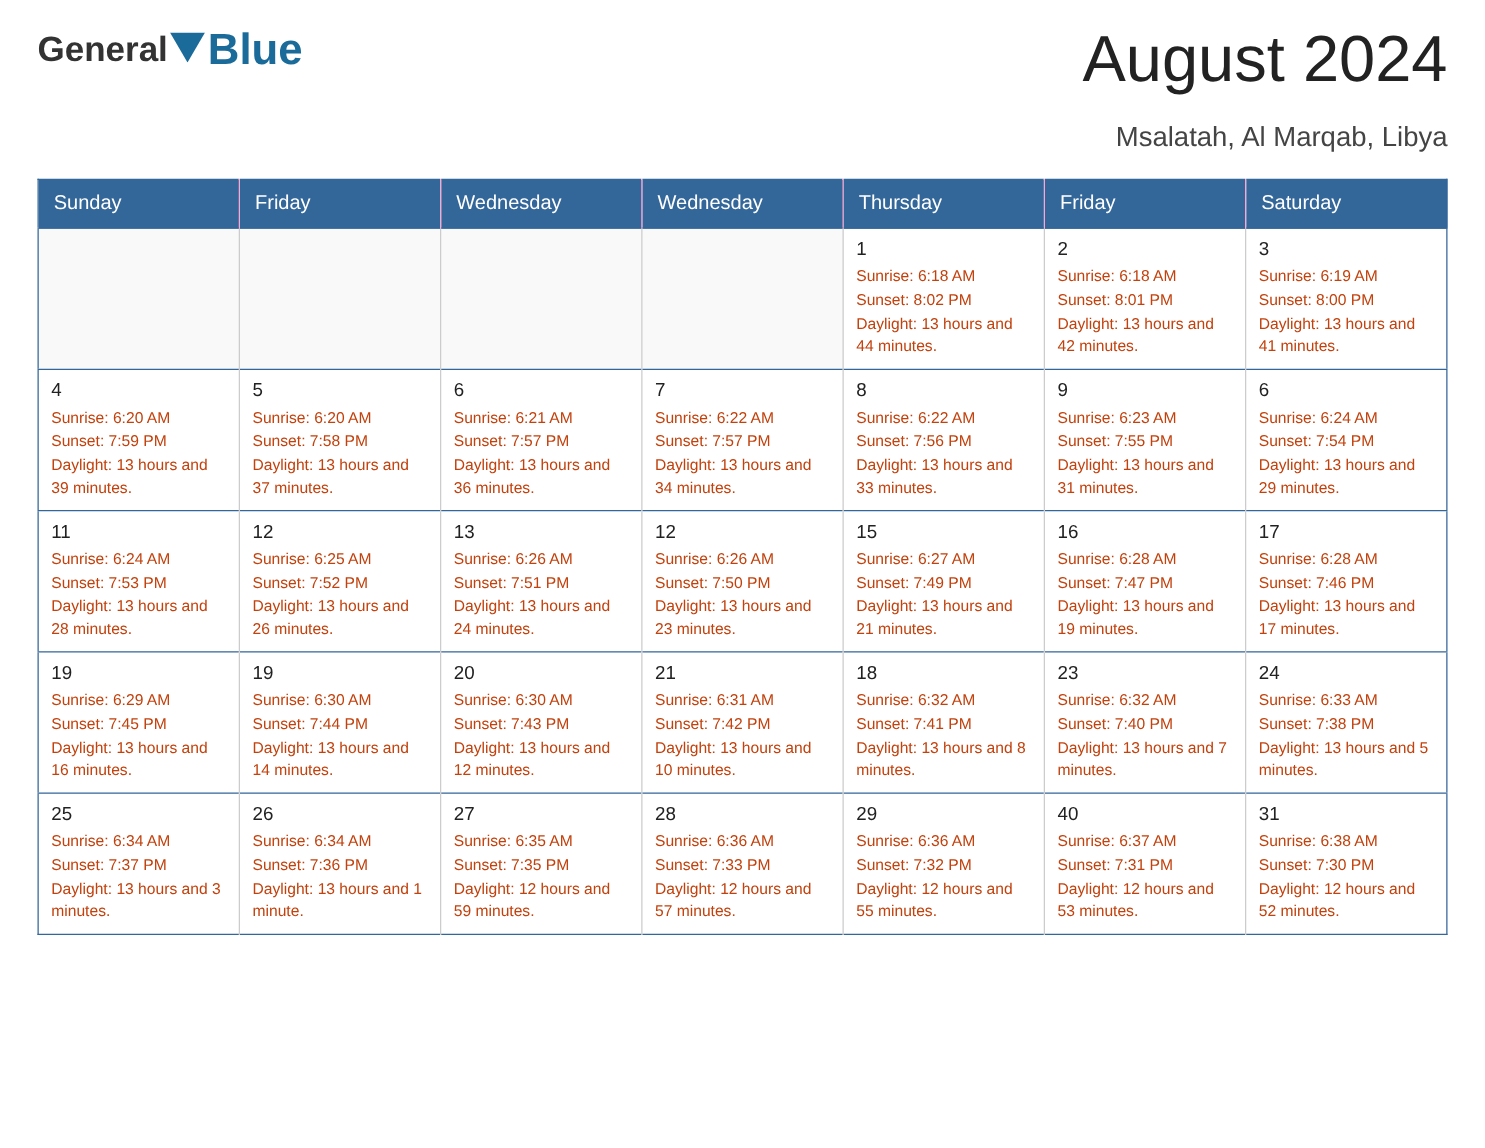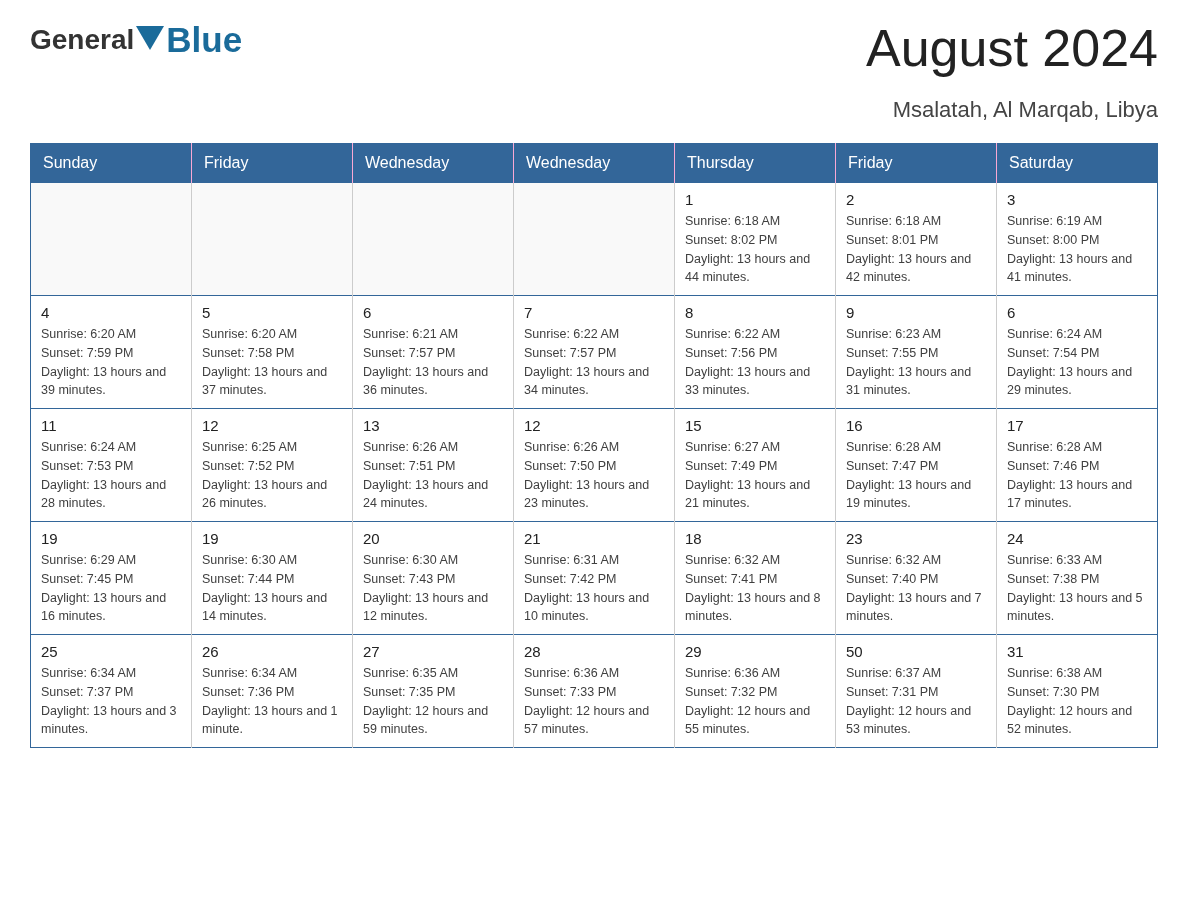--- a/index.html
+++ b/index.html
@@ -88,21 +88,21 @@
     }
     .day-number {
       font-size: 15px;
       font-weight: normal;
       color: #222;
       display: block;
       margin-bottom: 4px;
     }
     .day-info {
       font-size: 12.5px;
-      color: #404040;
+      color: #c2410c;
       line-height: 1.5;
     }
     .empty-cell {
       background: #f9f9f9;
     }
   </style>
 </head>
 <body>
 
 <div class="header">
@@ -261,21 +261,21 @@
         </td>
         <td>
           <span class="day-number">28</span>
           <div class="day-info">Sunrise: 6:36 AM<br>Sunset: 7:33 PM<br>Daylight: 12 hours and 57 minutes.</div>
         </td>
         <td>
           <span class="day-number">29</span>
           <div class="day-info">Sunrise: 6:36 AM<br>Sunset: 7:32 PM<br>Daylight: 12 hours and 55 minutes.</div>
         </td>
         <td>
-          <span class="day-number">50</span>
+          <span class="day-number">40</span>
           <div class="day-info">Sunrise: 6:37 AM<br>Sunset: 7:31 PM<br>Daylight: 12 hours and 53 minutes.</div>
         </td>
         <td>
           <span class="day-number">31</span>
           <div class="day-info">Sunrise: 6:38 AM<br>Sunset: 7:30 PM<br>Daylight: 12 hours and 52 minutes.</div>
         </td>
       </tr>
     </tbody>
 </table>
 

